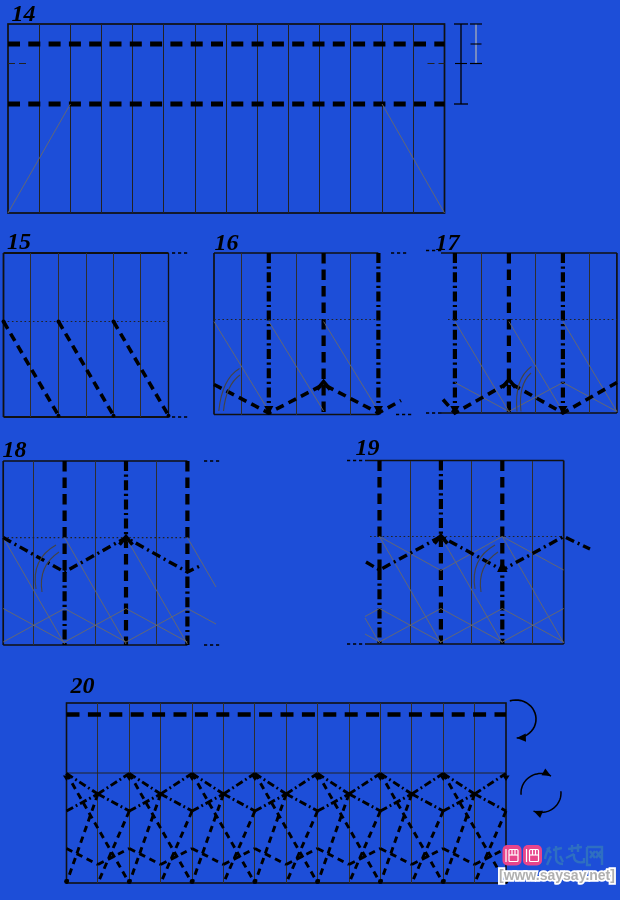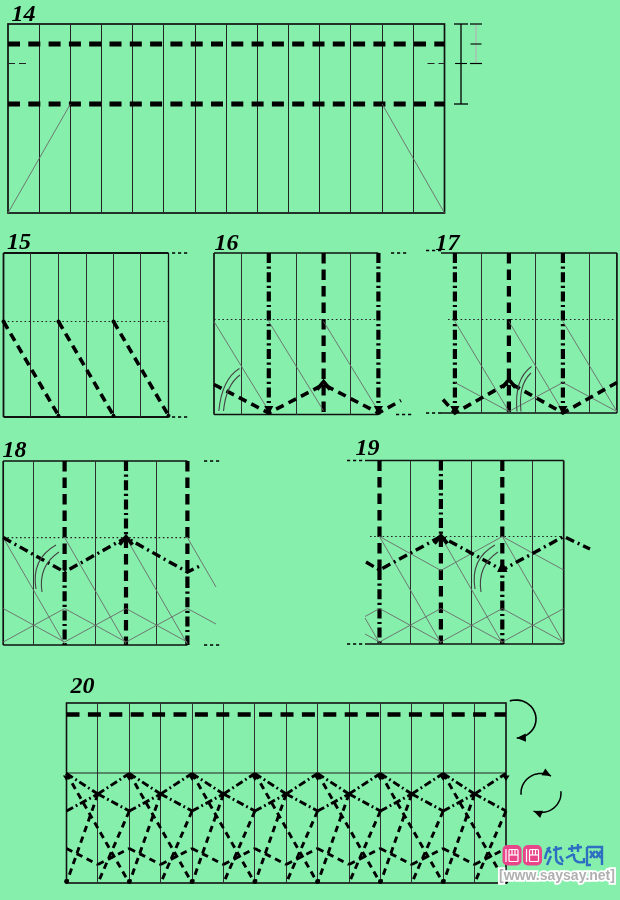--- a/index.html
+++ b/index.html
@@ -1,16 +1,16 @@
 <!DOCTYPE html>
 <html><head>
 <meta charset="utf-8">
 <style>
 html,body{margin:0;padding:0;background:#ffffff;}
-#page{width:620px;height:900px;position:relative;background:#86efac;overflow:hidden;}
+#page{width:620px;height:900px;position:relative;background:#1d4ed8;overflow:hidden;}
 </style>
 </head>
 <body>
 
 <div id="page">
 <svg width="620" height="900" viewBox="0 0 620 900">
 
 <text x="11.5" y="20.5" font-family="Liberation Serif, serif" font-style="italic" font-weight="bold" font-size="24" fill="#000">14</text>
 
 <rect x="8.0" y="24.0" width="436.5" height="189.0" fill="none" stroke="#111" stroke-width="1.7"></rect>

